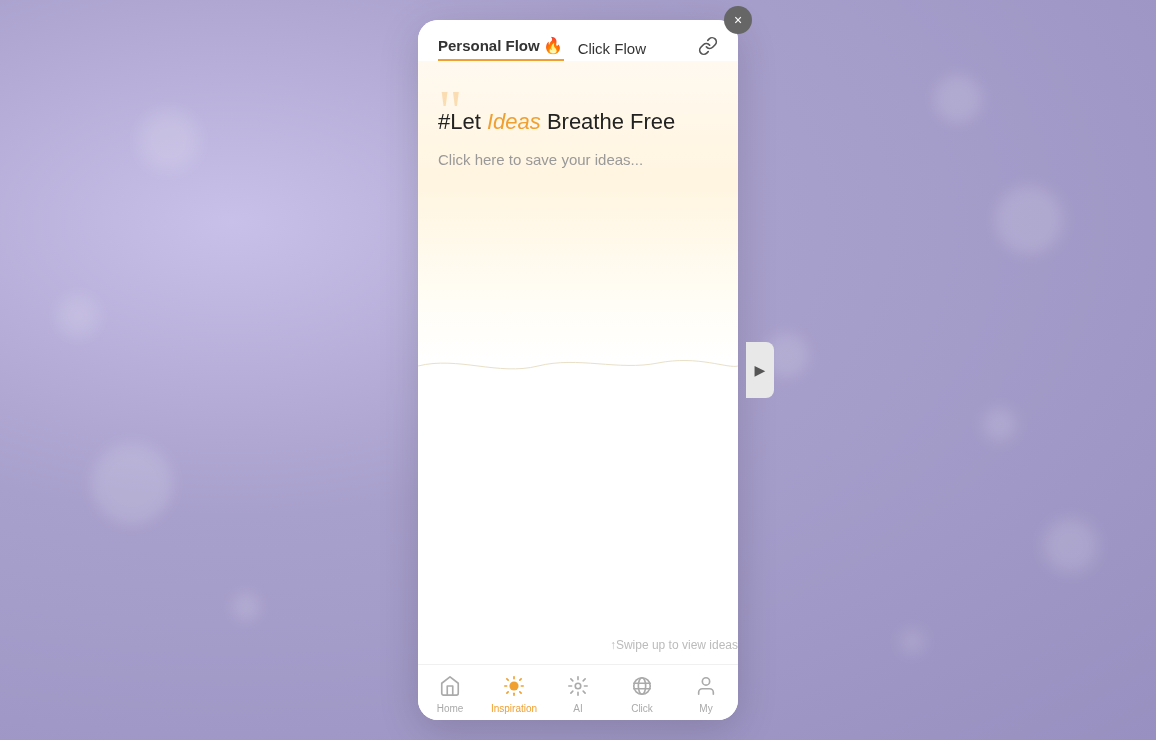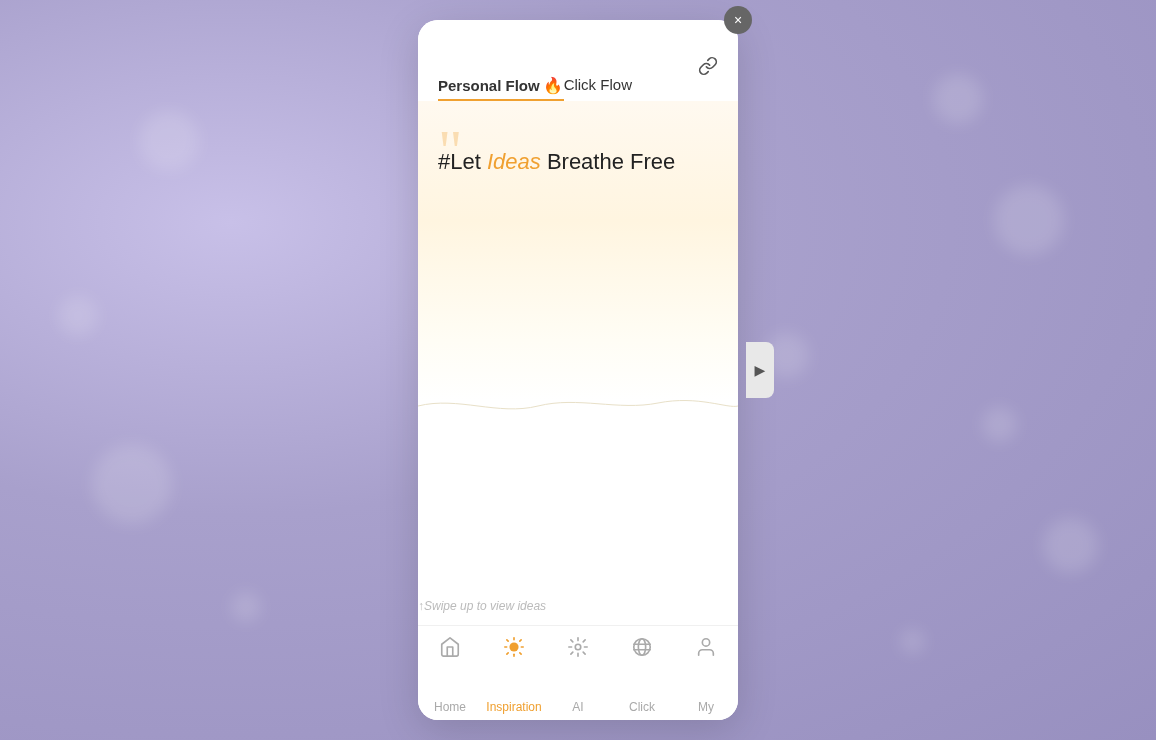--- a/index.html
+++ b/index.html
@@ -94,23 +94,22 @@
       padding: 16px 20px 0;
       display: flex;
       align-items: center;
       justify-content: space-between;
       background: #fff;
       flex-shrink: 0;
     }
 
     .tabs {
       display: flex;
-      gap: 0;
-      align-items: flex-start;
-      margin-top: 40px;
+      gap: 14px;
+      align-items: flex-end;
     }
 
     .tab {
       font-size: 15px;
       cursor: pointer;
       color: #333;
       padding-bottom: 4px;
       display: flex;
       align-items: center;
       gap: 4px;
@@ -187,23 +186,22 @@
       overflow: hidden;
       margin-top: -10px;
     }
 
     
     .white-section {
       flex: 1;
       background: #fff;
       display: flex;
       align-items: flex-end;
-      justify-content: flex-start;
+      justify-content: flex-end;
       padding-bottom: 12px;
-      font-style: italic;
     }
 
     .swipe-hint {
       font-size: 12px;
       color: #bbb;
       text-align: center;
     }
 
     
     .bottom-nav {
@@ -223,23 +221,22 @@
       cursor: pointer;
       padding: 2px 0;
     }
 
     .nav-icon {
       font-size: 20px;
       line-height: 1;
     }
 
     .nav-label {
-      font-size: 12px;
+      font-size: 10px;
       color: #aaa;
-      margin-top: 36px;
     }
 
     .nav-item.active .nav-label {
       color: #f0a030;
     }
 
     .nav-item.active .nav-icon {
       color: #f0a030;
     }
 
@@ -298,20 +295,21 @@
       </div>
     </div>
 
     <div class="content-area">
 
       <div class="gradient-section">
         <div class="quote-mark">"</div>
         <div class="headline">
           <span>#Let </span><span class="highlight">Ideas</span><span> Breathe Free</span>
         </div>
+        <div class="cta-text">Click here to save your ideas...</div>
       </div>
 
       <div class="wave-divider">
         <svg class="wave-svg" viewBox="0 0 320 30" preserveAspectRatio="none" xmlns="http://www.w3.org/2000/svg">
           <path d="M0,15 C40,5 80,25 120,15 C160,5 200,20 240,12 C280,4 310,18 320,15 L320,30 L0,30 Z" fill="#fff"></path>
           <path d="M0,15 C40,5 80,25 120,15 C160,5 200,20 240,12 C280,4 310,18 320,15" fill="none" stroke="#e8e0c8" stroke-width="1"></path>
         </svg>
       </div>
 
       <div class="white-section">

